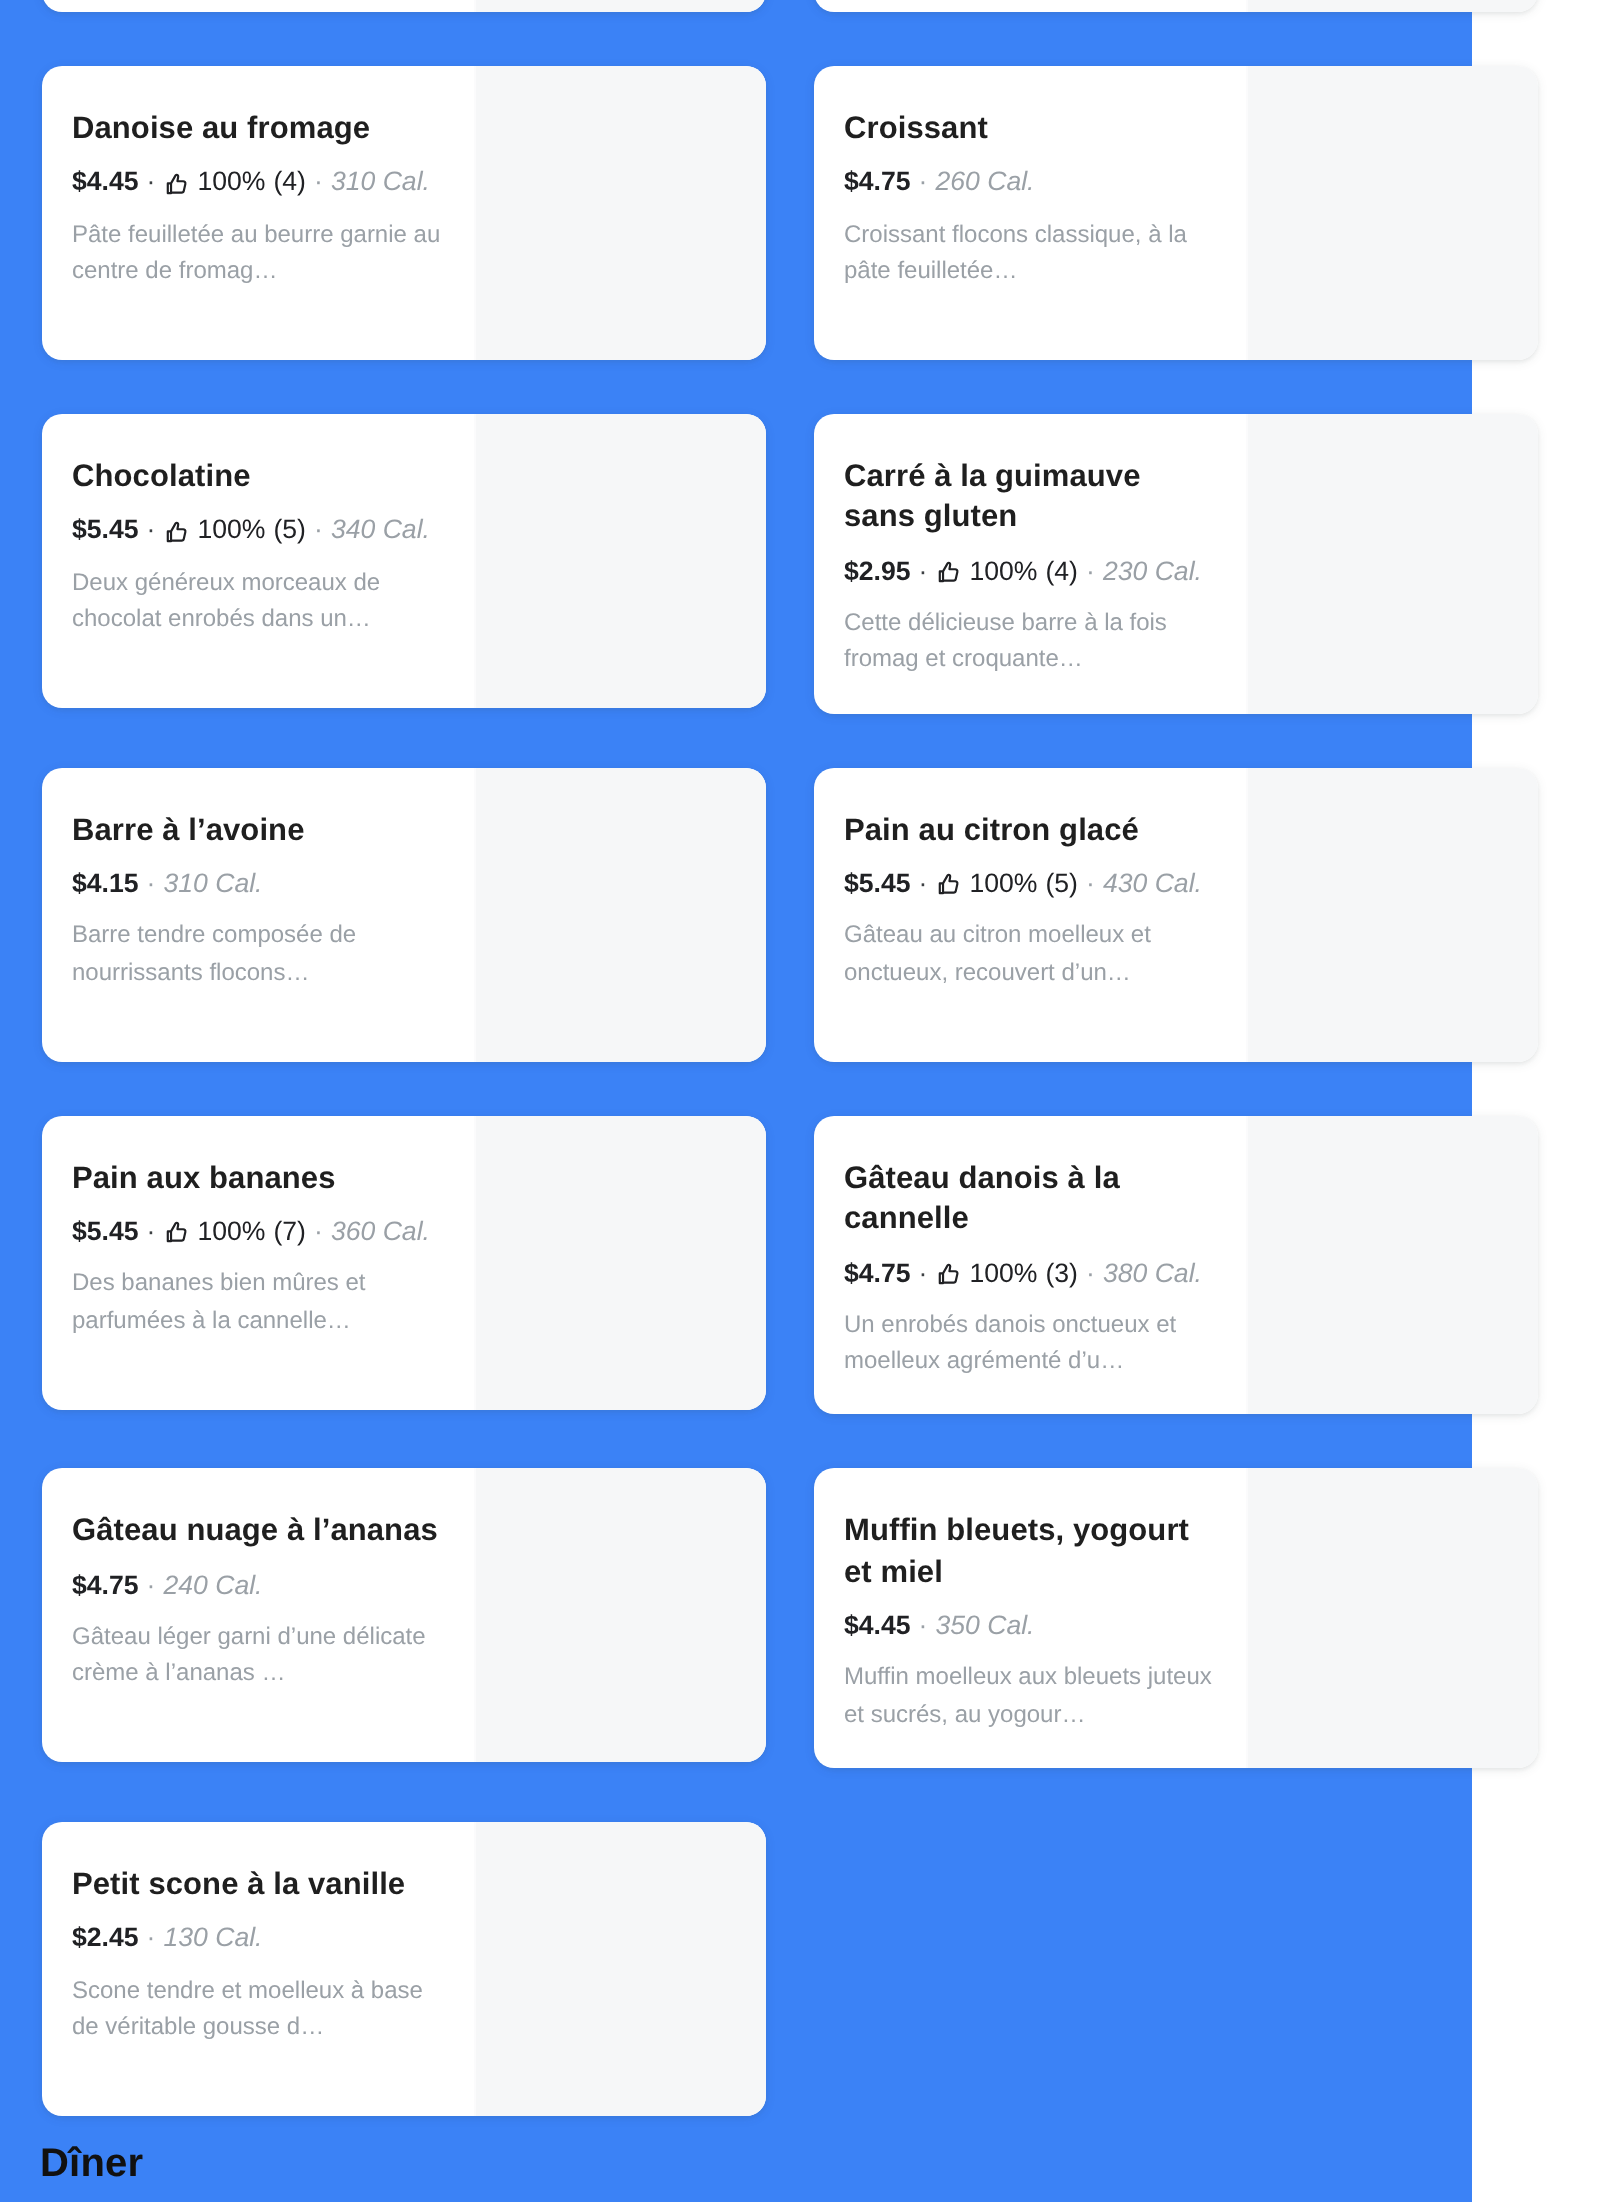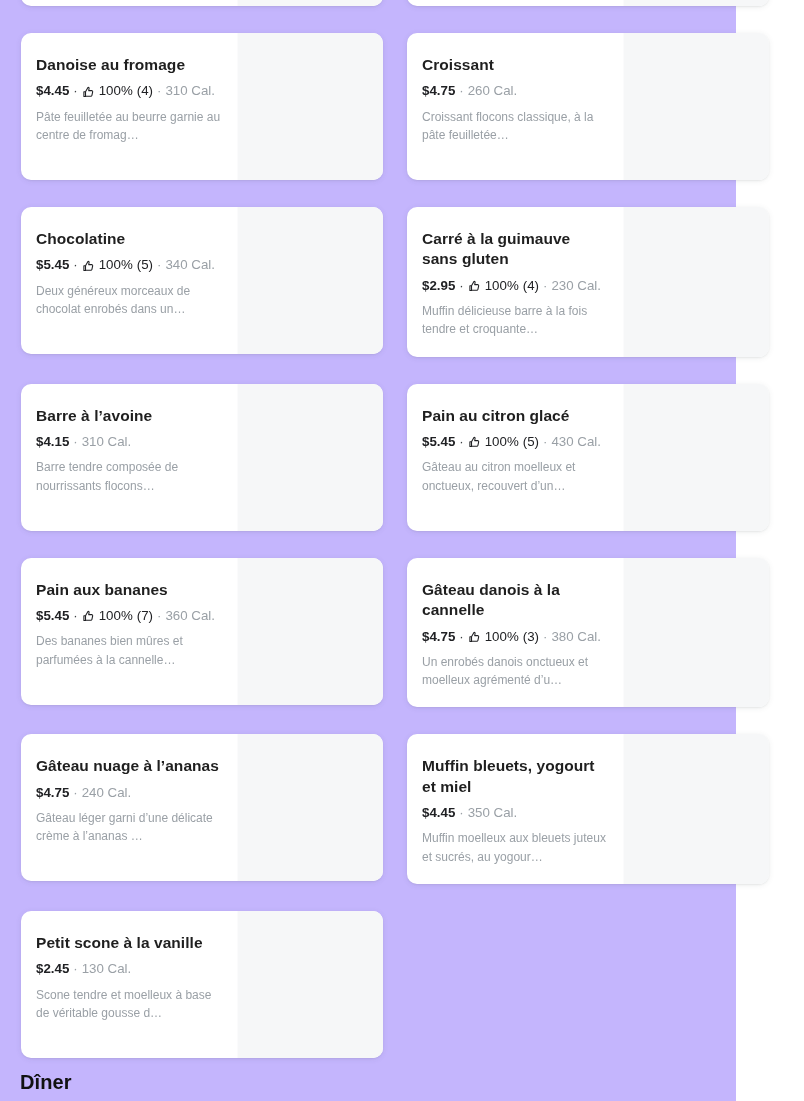--- a/index.html
+++ b/index.html
@@ -12,21 +12,21 @@
     height: 1101px;
     overflow: hidden;
     font-family: "Liberation Sans", "DejaVu Sans", sans-serif;
     -webkit-font-smoothing: antialiased;
   }
 
   .page {
     position: relative;
     width: 736px;
     height: 1101px;
-    background: #c4b5fd;
+    background: #3b82f6;
   }
 
   
   .menu-grid {
     position: absolute;
     left: 21px;
     top: -112px;              
     width: 748px;
     display: grid;
     grid-template-columns: 362px 362px;
@@ -70,21 +70,21 @@
     margin: 0 0 7px 0;
     white-space: nowrap;
     display: flex;
     align-items: flex-start;
     gap: 0px;
   }
   .card-meta .price { font-weight: 600; color: #202124; }
   .card-meta .sep   { color: #3c4043; padding: 0 4px; }
   .card-meta .sep-dim { color: #9aa0a6; padding: 0 4px; }
   .card-meta .rating { color: #202124; display: inline-flex; align-items: center; gap: 4px;}
-  .card-meta .cal   { color: #9aa0a6; }
+  .card-meta .cal   { color: #9aa0a6; font-style: italic; }
 
   .thumb-icon {
     display: inline-block;
     width: 13px;
     height: 13px;
     position: relative;
     top: 1px;
   }
   .thumb-icon svg { display: block; width: 13px; height: 13px; }
 
@@ -217,21 +217,21 @@
                 <svg viewBox="0 0 24 24" aria-hidden="true">
                   <path fill="none" stroke="#202124" stroke-width="2" stroke-linejoin="round" stroke-linecap="round" d="M6.5 10.5h-3v9h3v-9zM6.5 10.5l4.2-7.4c.9-1.1 2.6-.3 2.4 1.1l-.7 4.3h5.3c1.3 0 2.3 1.2 2 2.5l-1.4 6.3c-.2 1-1.1 1.7-2.1 1.7H6.5v-8.5z"></path>
                 </svg>
               </span>
               <span>100%</span>
               <span>(4)</span>
             </span>
             <span class="sep-dim">·</span>
             <span class="cal">230 Cal.</span>
           </div>
-          <div class="card-desc">Muffin délicieuse barre à la fois tendre et croquante…</div>
+          <div class="card-desc">Cette délicieuse barre à la fois fromag et croquante…</div>
         </div>
         <div class="card-thumb"></div>
       </div>
       <div class="menu-card">
         <div class="card-body">
           <div class="card-title">Barre à l’avoine</div>
           <div class="card-meta">
             <span class="price">$4.15</span>
             <span class="sep-dim">·</span>
             <span class="cal">310 Cal.</span>

